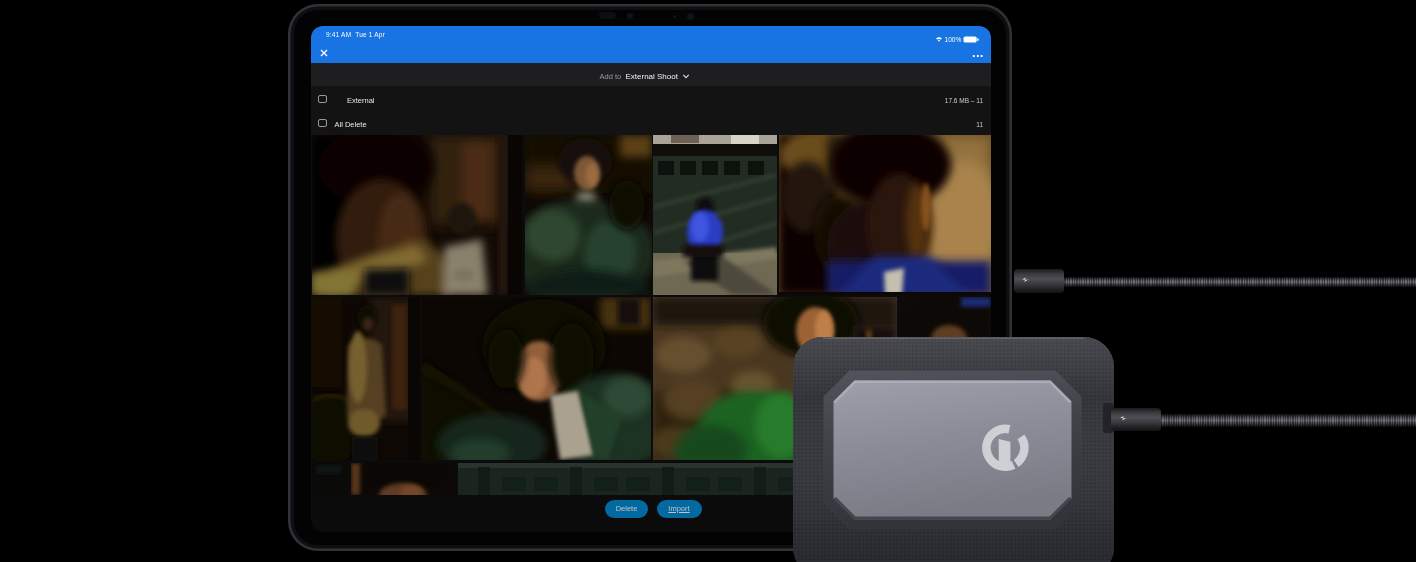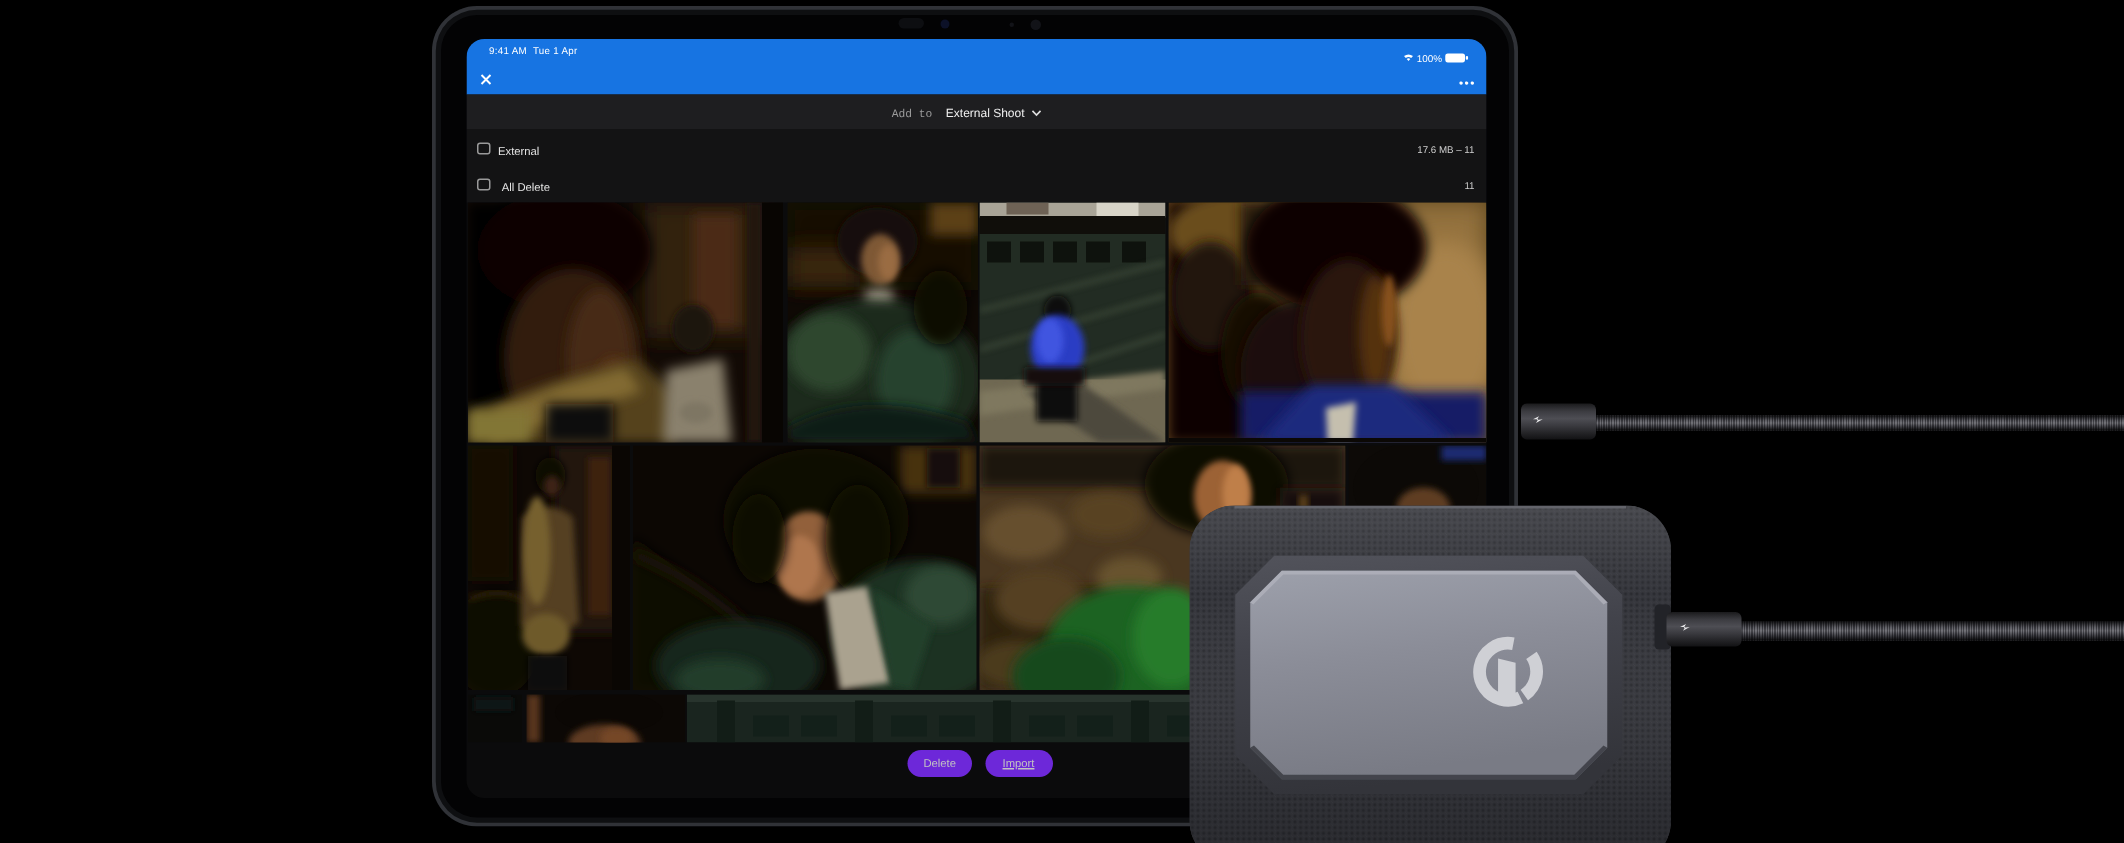--- a/index.html
+++ b/index.html
@@ -20,21 +20,21 @@
   #bluebar{left:0;top:0;width:680px;height:37px;background:#1774e2;}
   .stxt{color:#fff;font-size:6.5px;letter-spacing:.2px;}
   #title{left:0;top:22px;width:680px;text-align:center;color:#fff;font-size:7.5px;}
   #addbar{left:0;top:37px;width:680px;height:22.5px;background:#1e1e20;}
   #rows{left:0;top:59.5px;width:680px;height:49px;background:#131314;}
   .cb{width:6.8px;height:6.8px;border:1.4px solid #9a9a9a;border-radius:2px;}
   .rowtxt{color:#e6e6e6;font-size:7.5px;}
   .rowsub{color:#cfcfcf;font-size:6.5px;}
 
   
-  .btn{height:17.5px;border-radius:9px;background:#6d28d9;color:#c2c2c2;
+  .btn{height:17.5px;border-radius:9px;background:#0369a1;color:#c2c2c2;
        font-size:7.5px;text-align:center;line-height:17.5px;}
 
   
   .cable{background:
      linear-gradient(to bottom, rgba(5,5,6,.9), rgba(60,60,66,.25) 32%, rgba(150,150,156,.25) 50%, rgba(40,40,46,.4) 68%, rgba(3,3,4,.92)),
      repeating-linear-gradient(90deg, #67676d 0 0.8px, #2e2e33 0.8px 1.7px);}
   .plug{border-radius:4px;
      background:linear-gradient(to bottom,#1a1a1c 0%,#3c3c41 22%,#4e4e54 42%,#3a3a3f 62%,#242427 82%,#121214 100%);}
 </style>
 </head>
@@ -62,28 +62,28 @@
     </svg>
   </div>
 
   <svg class="abs" style="left:9px;top:23px;" width="8" height="8" viewBox="0 0 8 8">
     <path d="M1 1 L7 7 M7 1 L1 7" stroke="#fff" stroke-width="1.3"></path>
   </svg>
   <div class="abs" style="right:7px;top:24.5px;color:#fff;font-size:8px;letter-spacing:1px;">•••</div>
 
   <div class="abs" id="addbar"></div>
   <div class="abs" style="left:0;top:44px;width:668px;text-align:center;line-height:8px;">
-     <span style="color:#9b9b9b;font-size:7.5px;font-family:Liberation Mono, monospace;">Add to&nbsp;&nbsp;</span><span style="color:#f0f0f0;font-size:8px;">External Shoot</span>&nbsp;<svg style="vertical-align:-0.2px" width="8" height="5" viewBox="0 0 8 5">
+     <span style="color:#9b9b9b;font-size:7.5px;">Add to&nbsp;&nbsp;</span><span style="color:#f0f0f0;font-size:8px;">External Shoot</span>&nbsp;<svg style="vertical-align:-0.2px" width="8" height="5" viewBox="0 0 8 5">
         <path d="M1.3,0.9 L4,3.7 L6.7,0.9" stroke="#dedede" stroke-width="1.1" fill="none"></path>
       </svg>
   </div>
 
   <div class="abs" id="rows"></div>
   <div class="abs cb" style="left:7px;top:68.5px;"></div>
-  <div class="abs rowtxt" style="left:21px;top:70px;">External</div>
+  <div class="abs rowtxt" style="left:36px;top:70px;">External</div>
   <div class="abs rowsub" style="right:8px;top:70.5px;">17.6 MB – 11</div>
   <div class="abs cb" style="left:7px;top:92.5px;"></div>
   <div class="abs rowtxt" style="left:23.5px;top:94px;">All Delete</div>
   <div class="abs rowsub" style="right:8px;top:94.5px;">11</div>
 
   <svg width="0" height="0" style="position:absolute">
     <defs>
       <filter id="b2" x="-30%" y="-30%" width="160%" height="160%">
           <feGaussianBlur stdDeviation="2"></feGaussianBlur>
         </filter>

